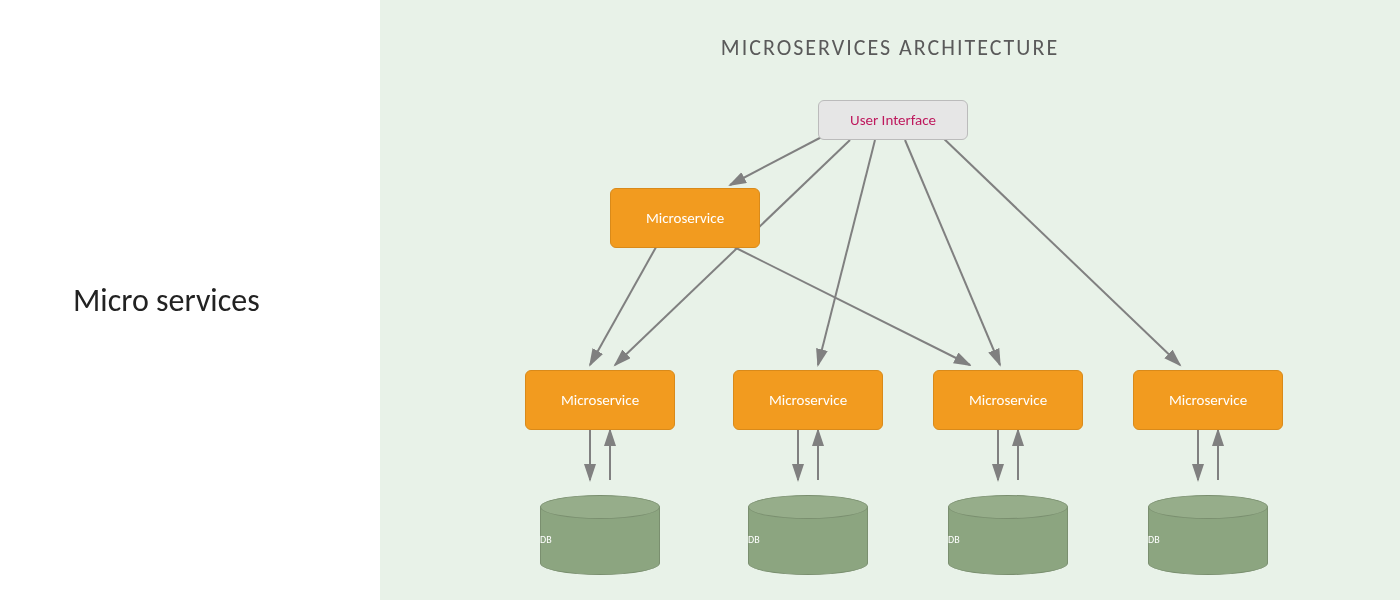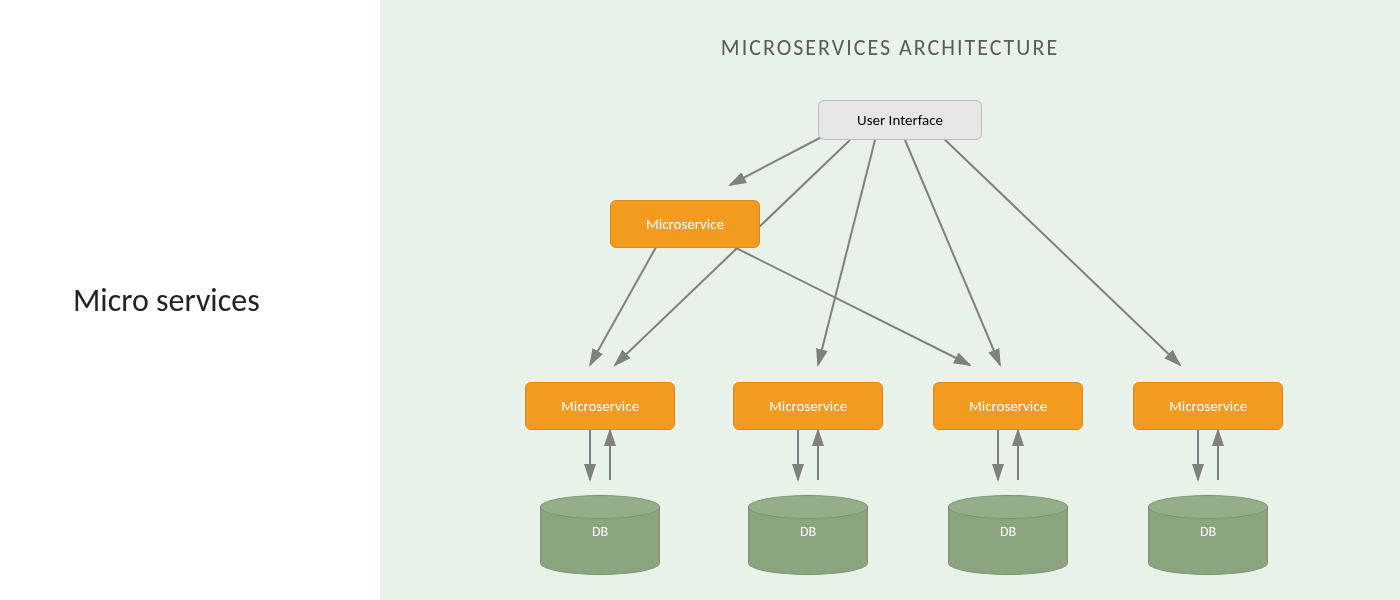--- a/index.html
+++ b/index.html
@@ -49,31 +49,30 @@
       position: absolute;
       border-radius: 6px;
       display: flex;
       align-items: center;
       justify-content: center;
       font-size: 15px;
     }
     .ui-node {
       background: #e6e6e6;
       border: 1px solid #bbb;
-      color: #000000;
-      width: 164px;
+      color: #be185d;
+      width: 150px;
       height: 40px;
     }
     .ms-node {
       background: #f29b1f;
       border: 1px solid #d98a1a;
       color: #fff;
       width: 150px;
-      height: 48px;
-      margin-top: 12px;
+      height: 60px;
     }
     .db-group {
       position: absolute;
       width: 120px;
       height: 80px;
     }
     .db-cyl {
       position: relative;
       width: 120px;
       height: 80px;
@@ -93,25 +92,24 @@
       top: 12px;
       width: 120px;
       height: 68px;
       background: #8ca580;
       border: 1px solid #7a8f6f;
       border-top: none;
       border-radius: 0 0 60px 60px / 0 0 12px 12px;
     }
     .db-label {
       position: absolute;
-      top: 28px;
+      top: 38px;
       width: 100%;
-      text-align: center;
       color: #fff;
-      font-size: 14px;
+      font-size: 10px;
       z-index: 3;
     }
   </style>
 </head>
 <body>
 
 <div class="left-panel">
   <div class="left-title">Micro services</div>
 </div>
 

